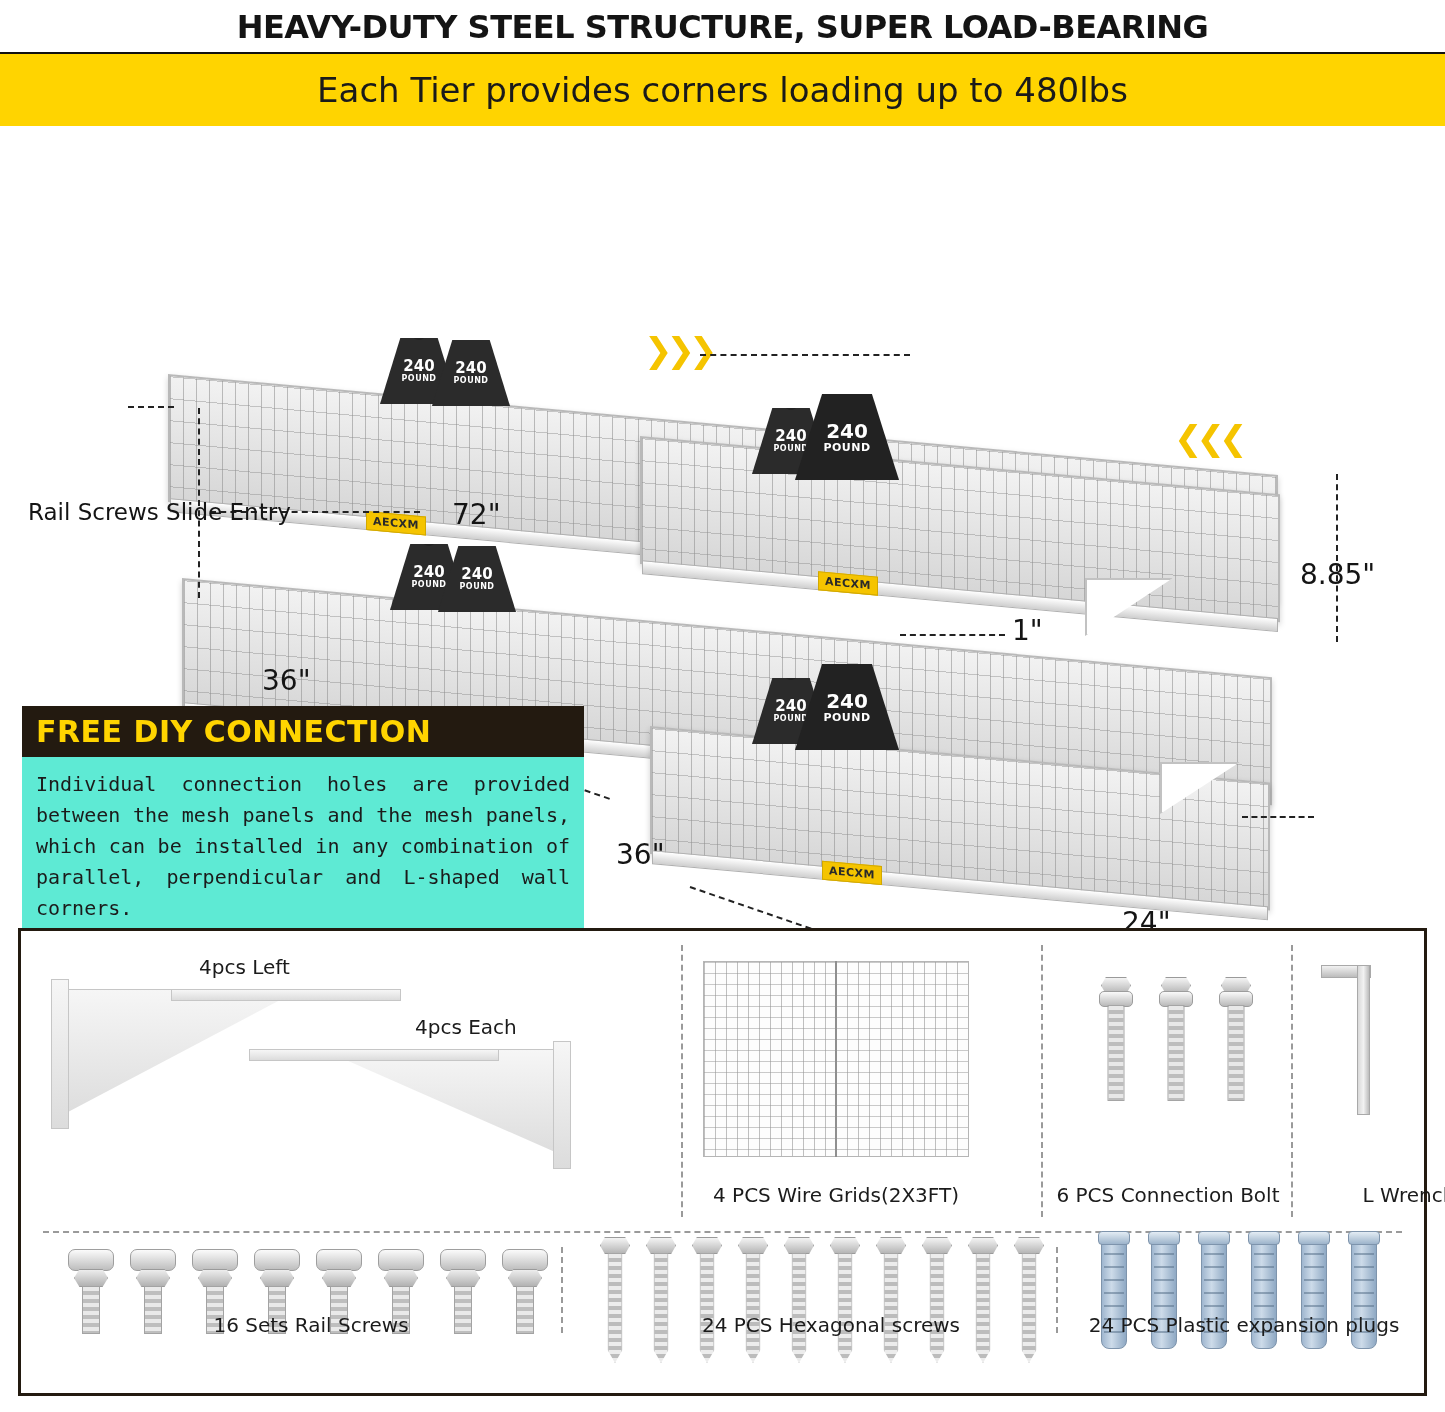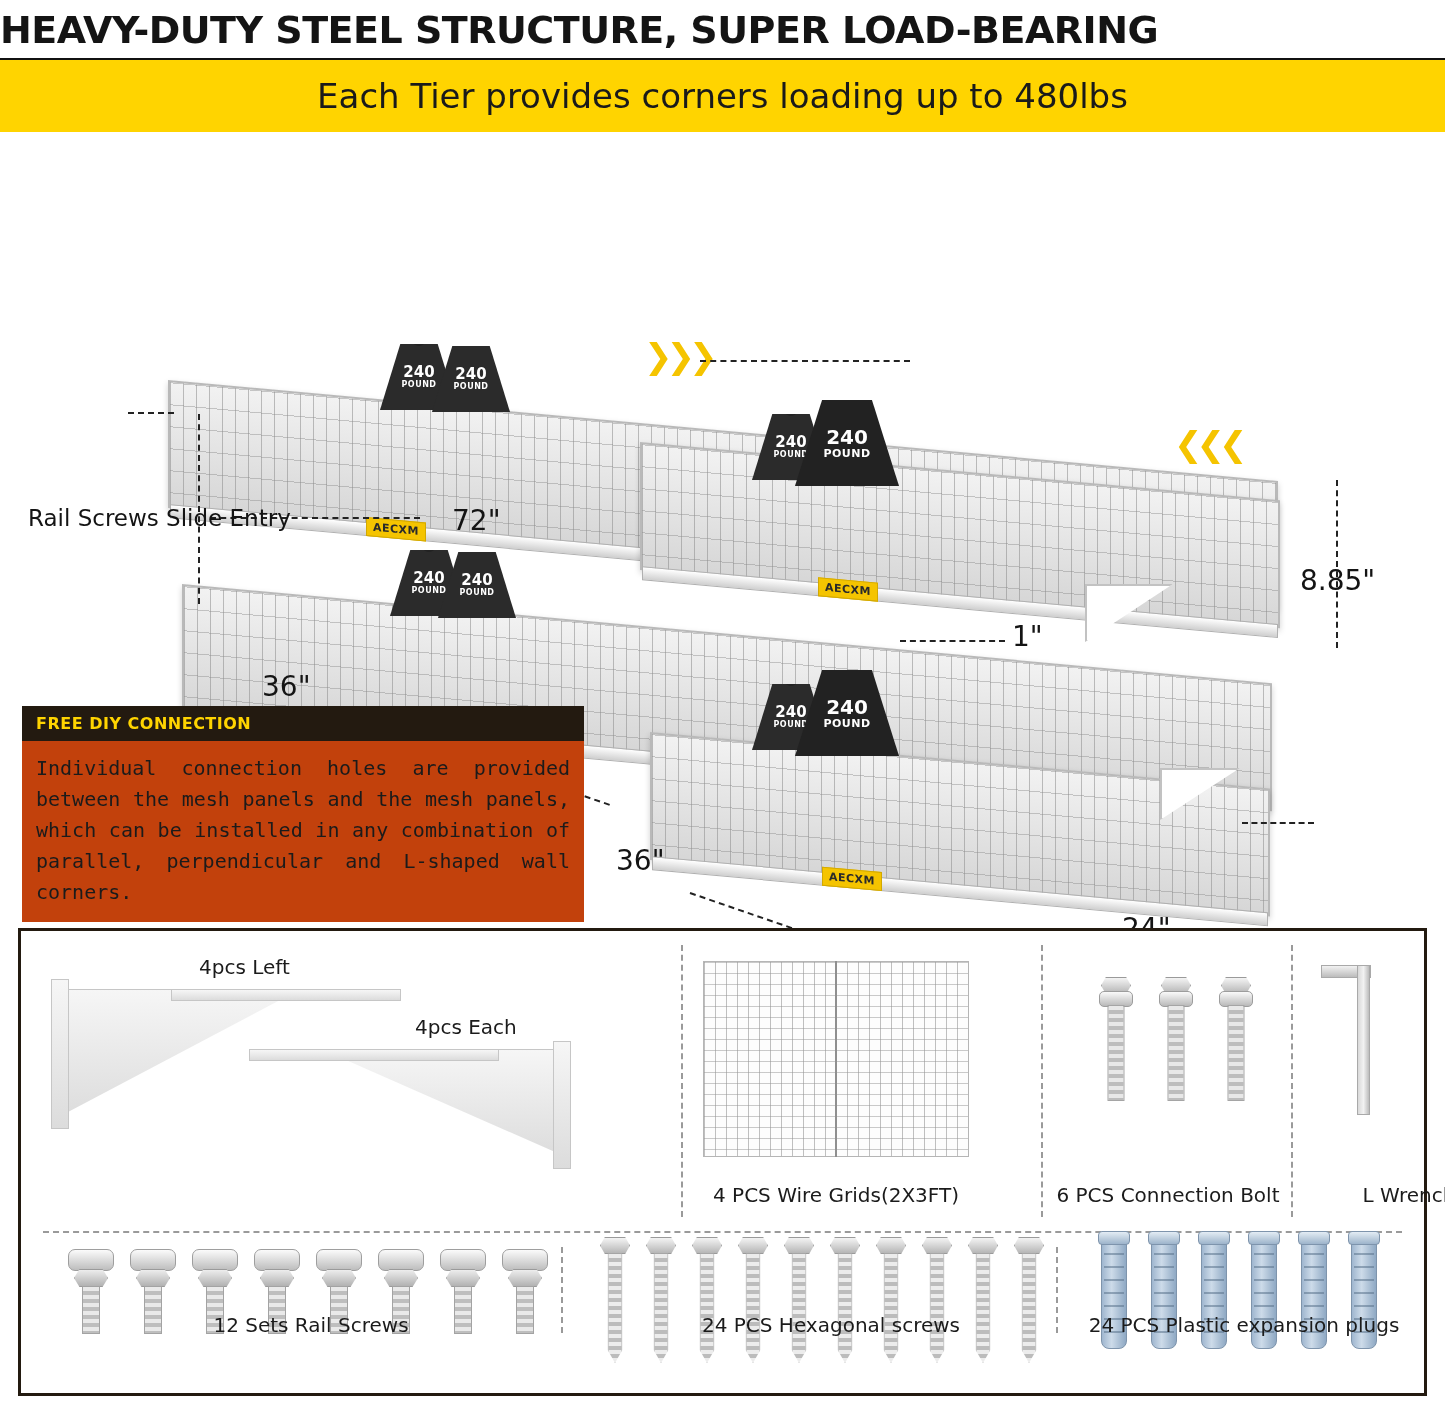--- a/index.html
+++ b/index.html
@@ -8,23 +8,23 @@
     width: 1445px; height: 1412px;
     background: #ffffff;
     font-family: "Liberation Sans", sans-serif;
     color: #111;
     position: relative;
     overflow: hidden;
   }
 
   
   .headline {
-    text-align:left;
+    text-align:center;
     font-weight:bold;
-    font-size:38px;
+    font-size:32px;
     letter-spacing:-0.5px;
     padding:8px 0 6px;
     color:#141414;
     font-family:"DejaVu Sans", sans-serif;
   }
   .subbar {
     background:#FFD400;
     height:74px;
     display:flex; align-items:center; justify-content:center;
     border-top:2px solid #111;
@@ -131,27 +131,27 @@
   
   .diy {
     position:absolute;
     left:22px; top:706px;
     width:562px;
   }
   .diy-head {
     background:#231a10;
     color:#FFD400;
     font-weight:bold;
-    font-size:16px;
+    font-size:30px;
     padding:8px 14px;
     letter-spacing:0.5px;
     font-family:"DejaVu Sans", sans-serif;
   }
   .diy-body {
-    background:#c2410c;
+    background:#5eead4;
     color:#1b1b1b;
     font-size:20px;
     line-height:1.55;
     padding:12px 14px 14px;
     text-align:justify;
     font-family:"DejaVu Sans Mono", monospace;
   }
 
   
   .set-wrap {
@@ -499,21 +499,21 @@
     <div class="rail" style="left:412px; top:318px; width:60px; height:92px;">
         <div class="flange"></div>
         <div class="nut"></div>
         <div class="stem"></div>
       </div>
     <div class="rail" style="left:474px; top:318px; width:60px; height:92px;">
         <div class="flange"></div>
         <div class="nut"></div>
         <div class="stem"></div>
       </div>
-    <div class="cap" style="left:170px; top:382px; width:240px;">12 Sets Rail Screws</div>
+    <div class="cap" style="left:170px; top:382px; width:240px;">16 Sets Rail Screws</div>
 
     <div class="hscrew" style="left:574px; top:306px; width:40px; height:130px;">
         <div class="hexhead"></div>
         <div class="thr"></div>
       </div>
     <div class="hscrew" style="left:620px; top:306px; width:40px; height:130px;">
         <div class="hexhead"></div>
         <div class="thr"></div>
       </div>
     <div class="hscrew" style="left:666px; top:306px; width:40px; height:130px;">

